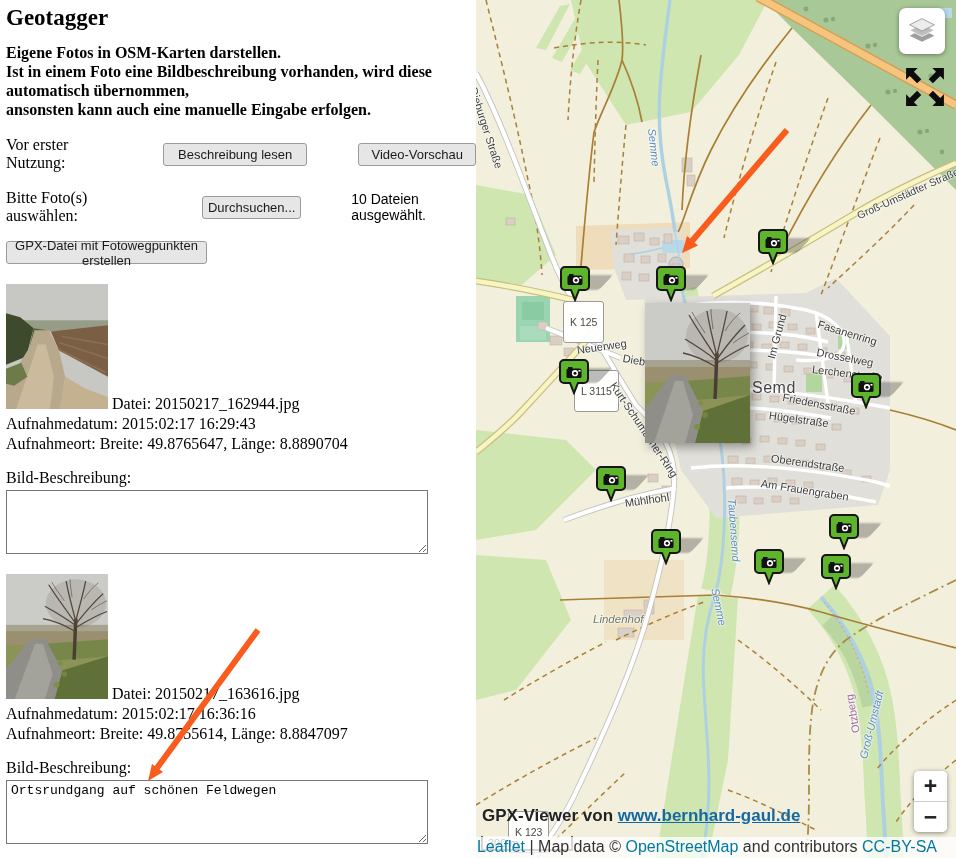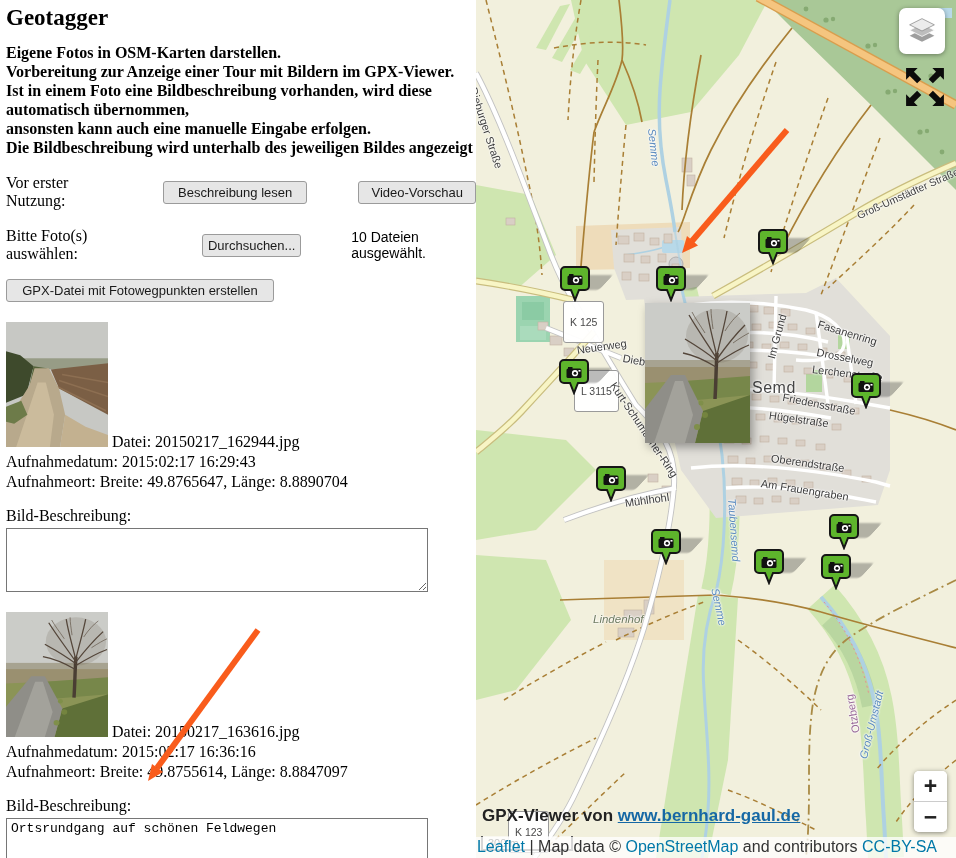--- a/index.html
+++ b/index.html
@@ -12,21 +12,21 @@
   .page-title{font-size:23px;font-weight:bold;margin:0 0 12px 0;}
   .intro div{font-weight:bold;font-size:16px;line-height:19px;}
   .ctl-row{margin-top:17px;font-size:16px;display:flex;align-items:center;gap:38px;}
   .btn{font-family:"Liberation Sans",sans-serif;font-size:13px;color:#1a1a1a;
        background:#e6e6e6;border:1px solid #9b9b9b;border-radius:3px;height:23px;
        display:inline-flex;align-items:center;justify-content:center;cursor:pointer;}
   .btn-read{width:168px;margin-left:12px;}
   .btn-video{width:136px;margin-left:13px;}
   .btn-browse{width:99px;margin-left:24px;}
   .files-status{font-family:"Liberation Sans",sans-serif;font-size:14px;margin-left:12px;}
-  .btn-gpx{width:268px;margin-top:16px;}
+  .btn-gpx{width:201px;margin-top:16px;}
   .photo-block{margin-top:20px;}
   .photo-line{font-size:16px;}
   .photo-line svg{vertical-align:baseline;}
   .meta-line{font-size:16px;line-height:19px;margin-top:1px;}
   .desc-label{font-size:16px;margin-top:16px;}
   .desc-area{display:block;width:422px;height:64px;margin-top:3px;border:1px solid #767676;
              font-family:"Liberation Mono",monospace;font-size:13px;padding:2px 4px;
              box-sizing:border-box;resize:both;background:#fff;}
 
   
@@ -125,25 +125,23 @@
       <rect x="19.5" y="11" width="2" height="1.6" fill="#fff"></rect>
     </symbol>
   </defs>
 </svg>
 
 <div class="left-panel">
   <h1 class="page-title">Geotagger</h1>
 
   <div class="intro">
     <div>Eigene Fotos in OSM-Karten darstellen.</div>
-    <div>Vorbereitung zur Anzeige einer Tour mit Bildern im GPX-Viewer.</div>
     <div>Ist in einem Foto eine Bildbeschreibung vorhanden, wird diese</div>
     <div>automatisch übernommen,</div>
     <div>ansonsten kann auch eine manuelle Eingabe erfolgen.</div>
-    <div>Die Bildbeschreibung wird unterhalb des jeweiligen Bildes angezeigt</div>
   </div>
 
   <div class="ctl-row">
     <span>Vor erster Nutzung:</span>
     <button class="btn btn-read">Beschreibung lesen</button>
     <button class="btn btn-video">Video-Vorschau</button>
   </div>
 
   <div class="ctl-row">
     <span>Bitte Foto(s) auswählen:</span>

